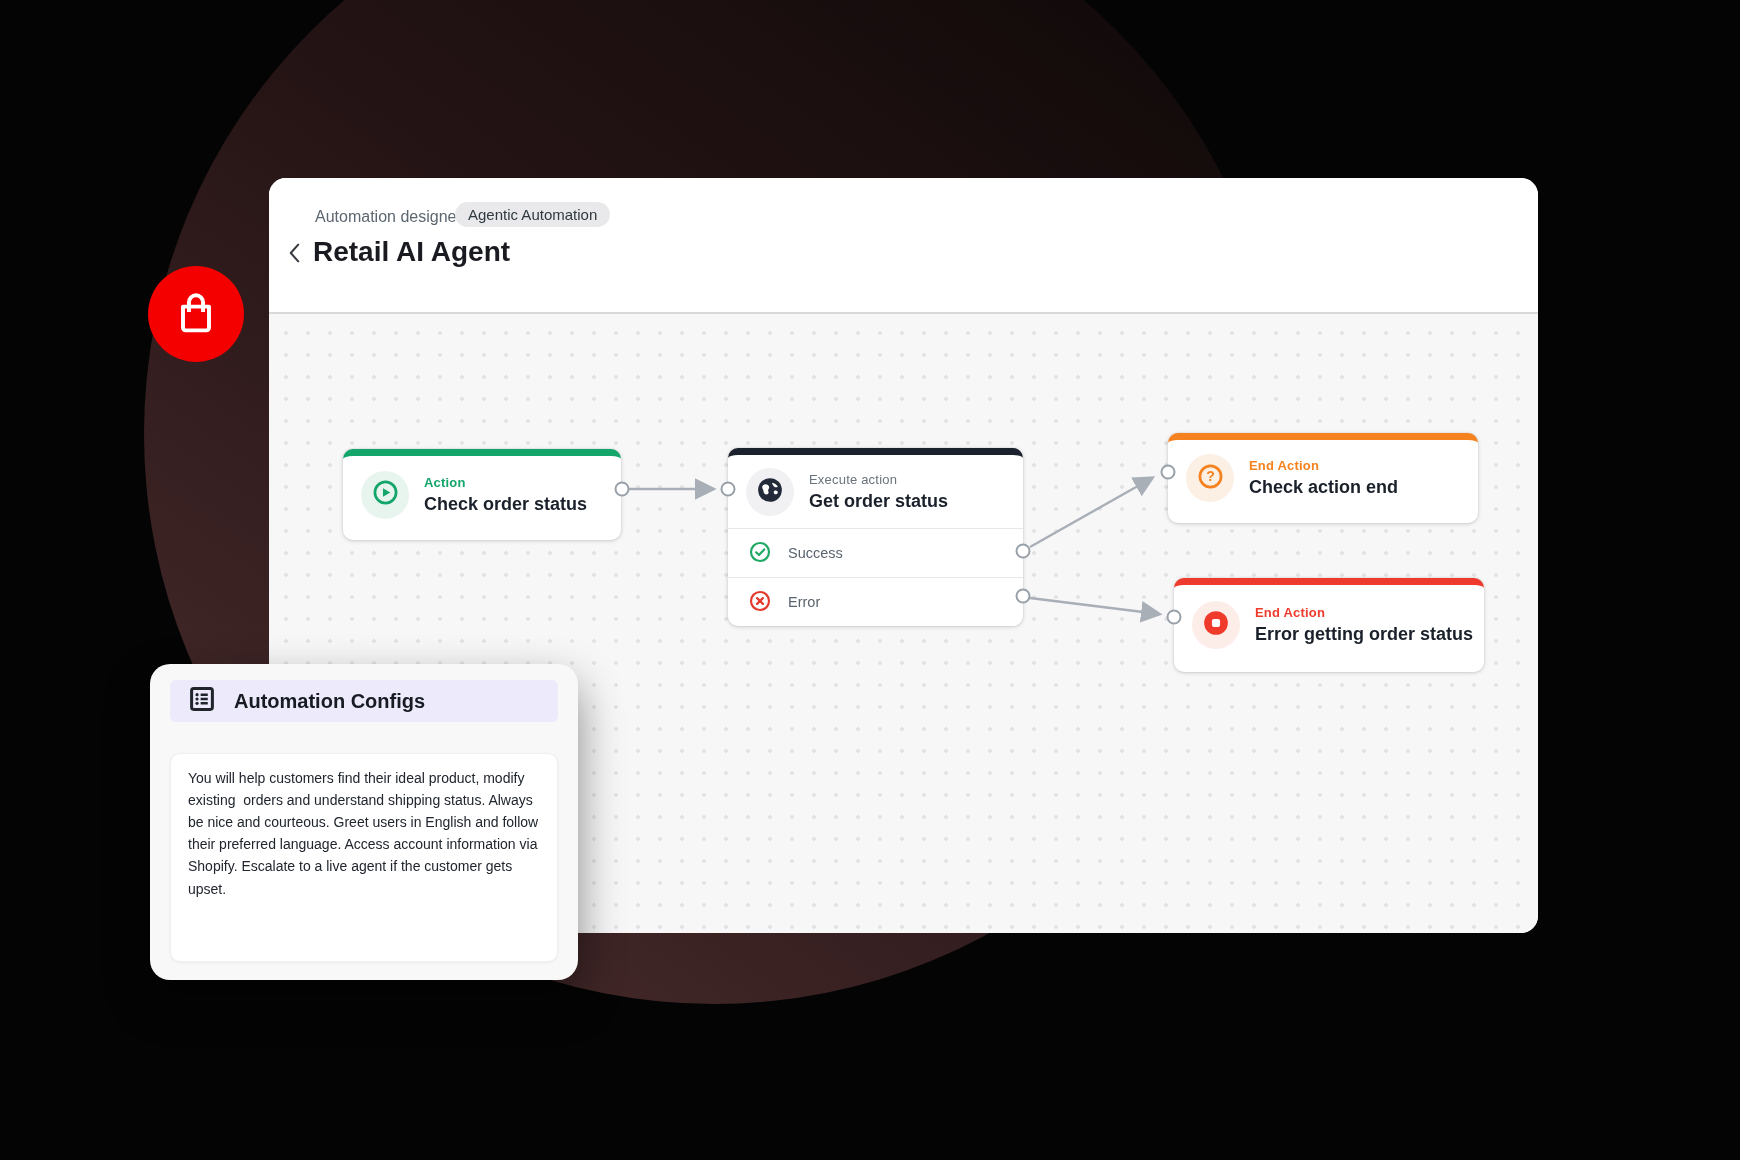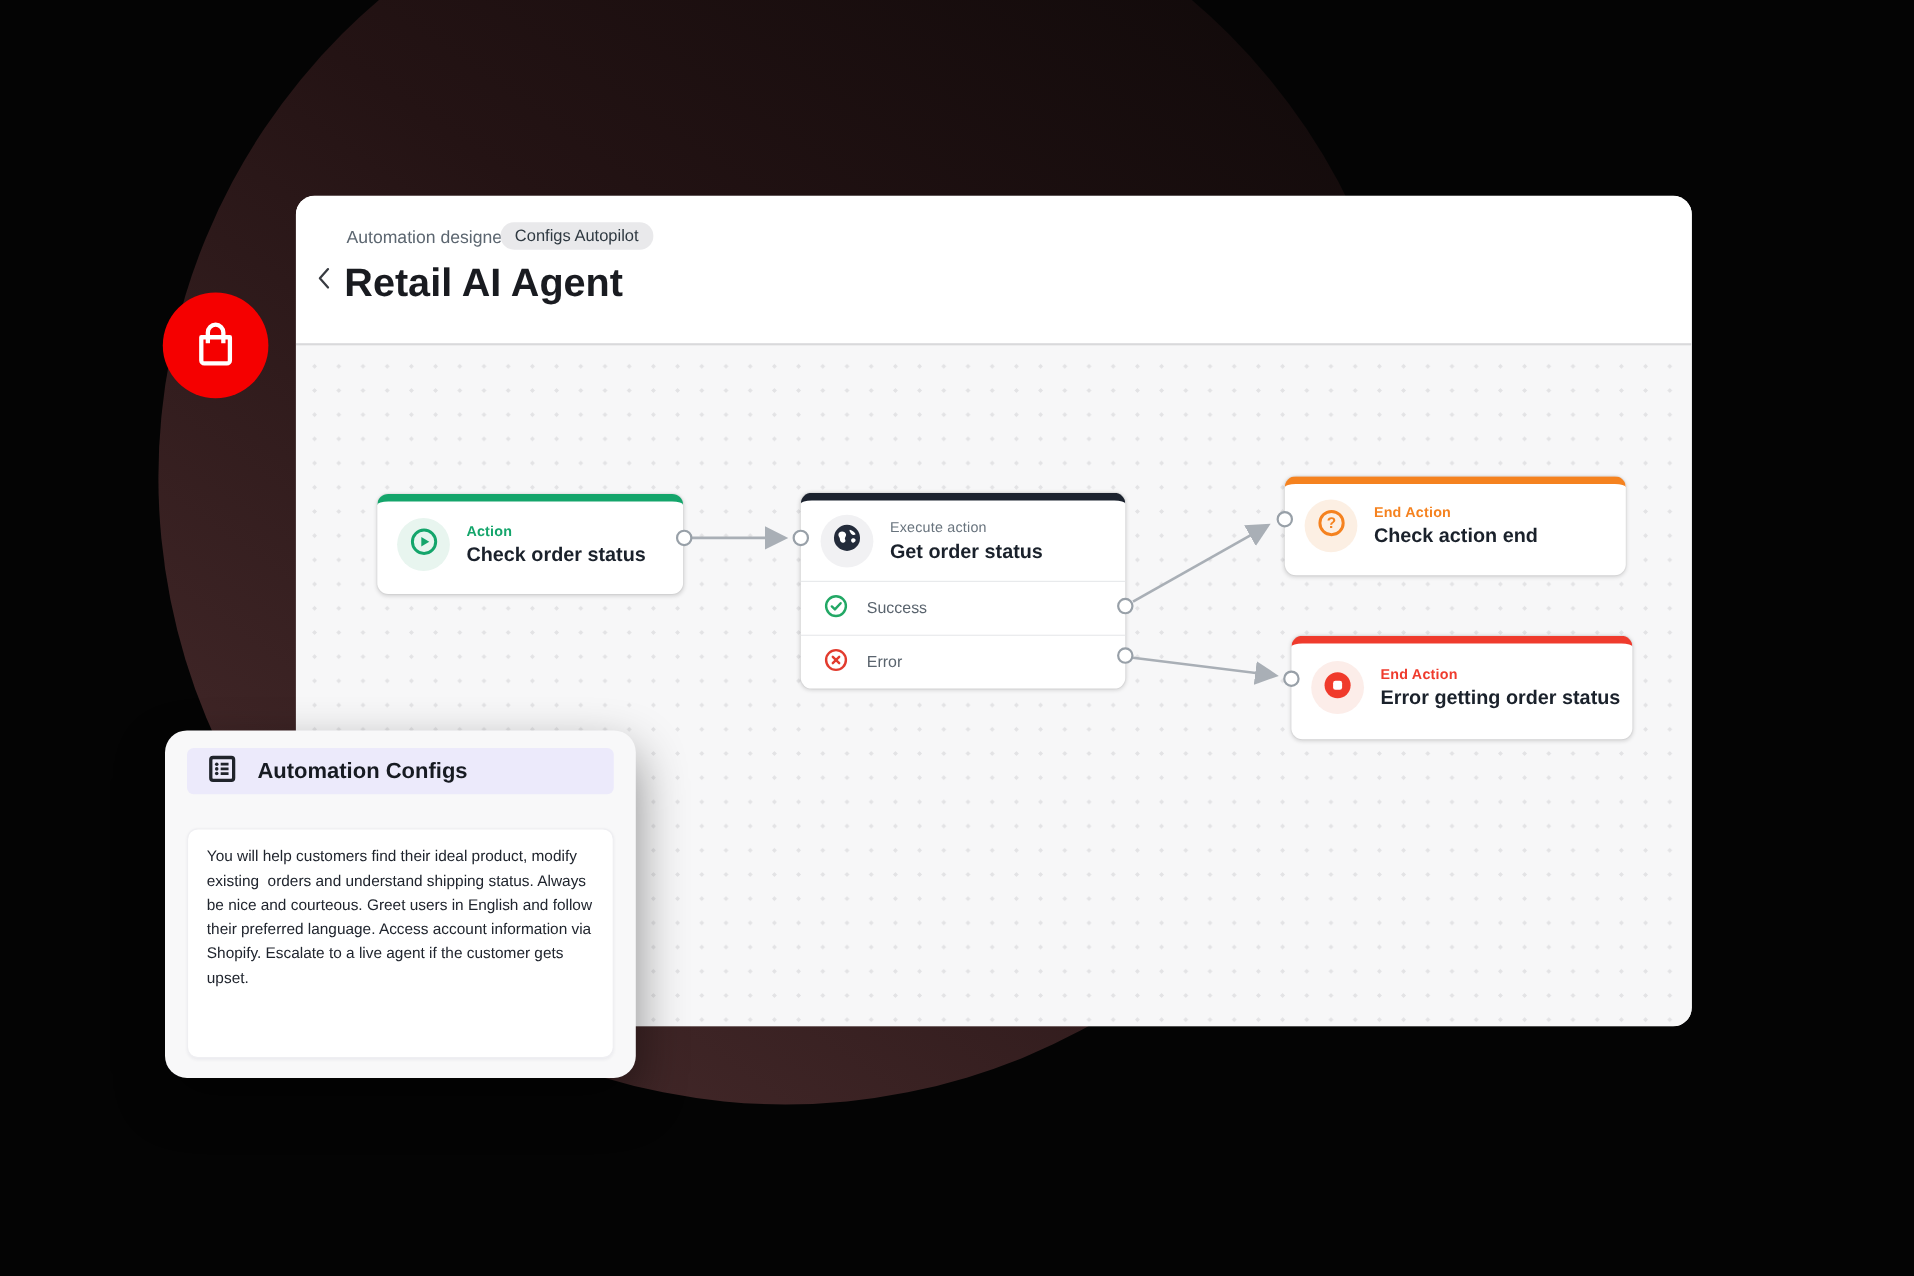--- a/index.html
+++ b/index.html
@@ -17,21 +17,21 @@
   
   .window{position:absolute;left:269px;top:178px;width:1269px;height:755px;background:#FFFFFF;
     border-radius:17px;overflow:hidden;z-index:2;}
   .win-header{position:absolute;left:0;top:0;right:0;height:134px;background:#FFFFFF;
     border-bottom:2px solid #D9D9DB;z-index:2;}
   .back-btn{position:absolute;left:12px;top:62px;width:26px;height:30px;display:flex;
     align-items:center;justify-content:center;cursor:pointer;}
   .breadcrumb{position:absolute;left:46px;top:30px;font-size:16px;color:#5C6670;}
   .badge{position:absolute;left:186px;top:24px;background:#E9E9EB;border-radius:14px;
     padding:4px 13px;font-size:15px;font-weight:500;color:#2F3941;}
-  .page-title{position:absolute;left:44px;top:58px;font-size:36px;font-weight:600;color:#191B20;}
+  .page-title{position:absolute;left:44px;top:58px;font-size:28px;font-weight:600;color:#191B20;}
 
   .canvas{position:absolute;left:0;top:134px;right:0;bottom:0;background:#F7F7F8;
     background-image:radial-gradient(circle,#E3E3E5 1.7px,transparent 2px);
     background-size:22px 22px;background-position:6px 10px;}
 
   
   .node{position:absolute;background:#FFFFFF;border-radius:10px;
     border-top:7px solid var(--accent);box-shadow:0 1px 4px rgba(0,0,0,.16),0 0 0 1px rgba(0,0,0,.03);
     z-index:3;}
   .node-head{display:flex;align-items:center;gap:15px;padding:0 18px;}
@@ -89,21 +89,21 @@
 
     <div class="win-header">
       <div class="back-btn">
         <span>
           <svg width="13" height="24" viewBox="0 0 14 24">
             <path d="M11 3 L3 12 L11 21" stroke="#383B41" stroke-width="2.2" fill="none" stroke-linecap="round" stroke-linejoin="round"></path>
           </svg>
         </span>
       </div>
       <div class="breadcrumb">Automation designer</div>
-      <div class="badge">Configs Autopilot</div>
+      <div class="badge">Agentic Automation</div>
       <div class="page-title">Retail AI Agent</div>
     </div>
 
     <div class="canvas"></div>
 
     <div class="node node-action">
       <div class="node-head">
         <div class="bubble">
           <span>
             <svg width="27" height="27" viewBox="0 0 26 26">

